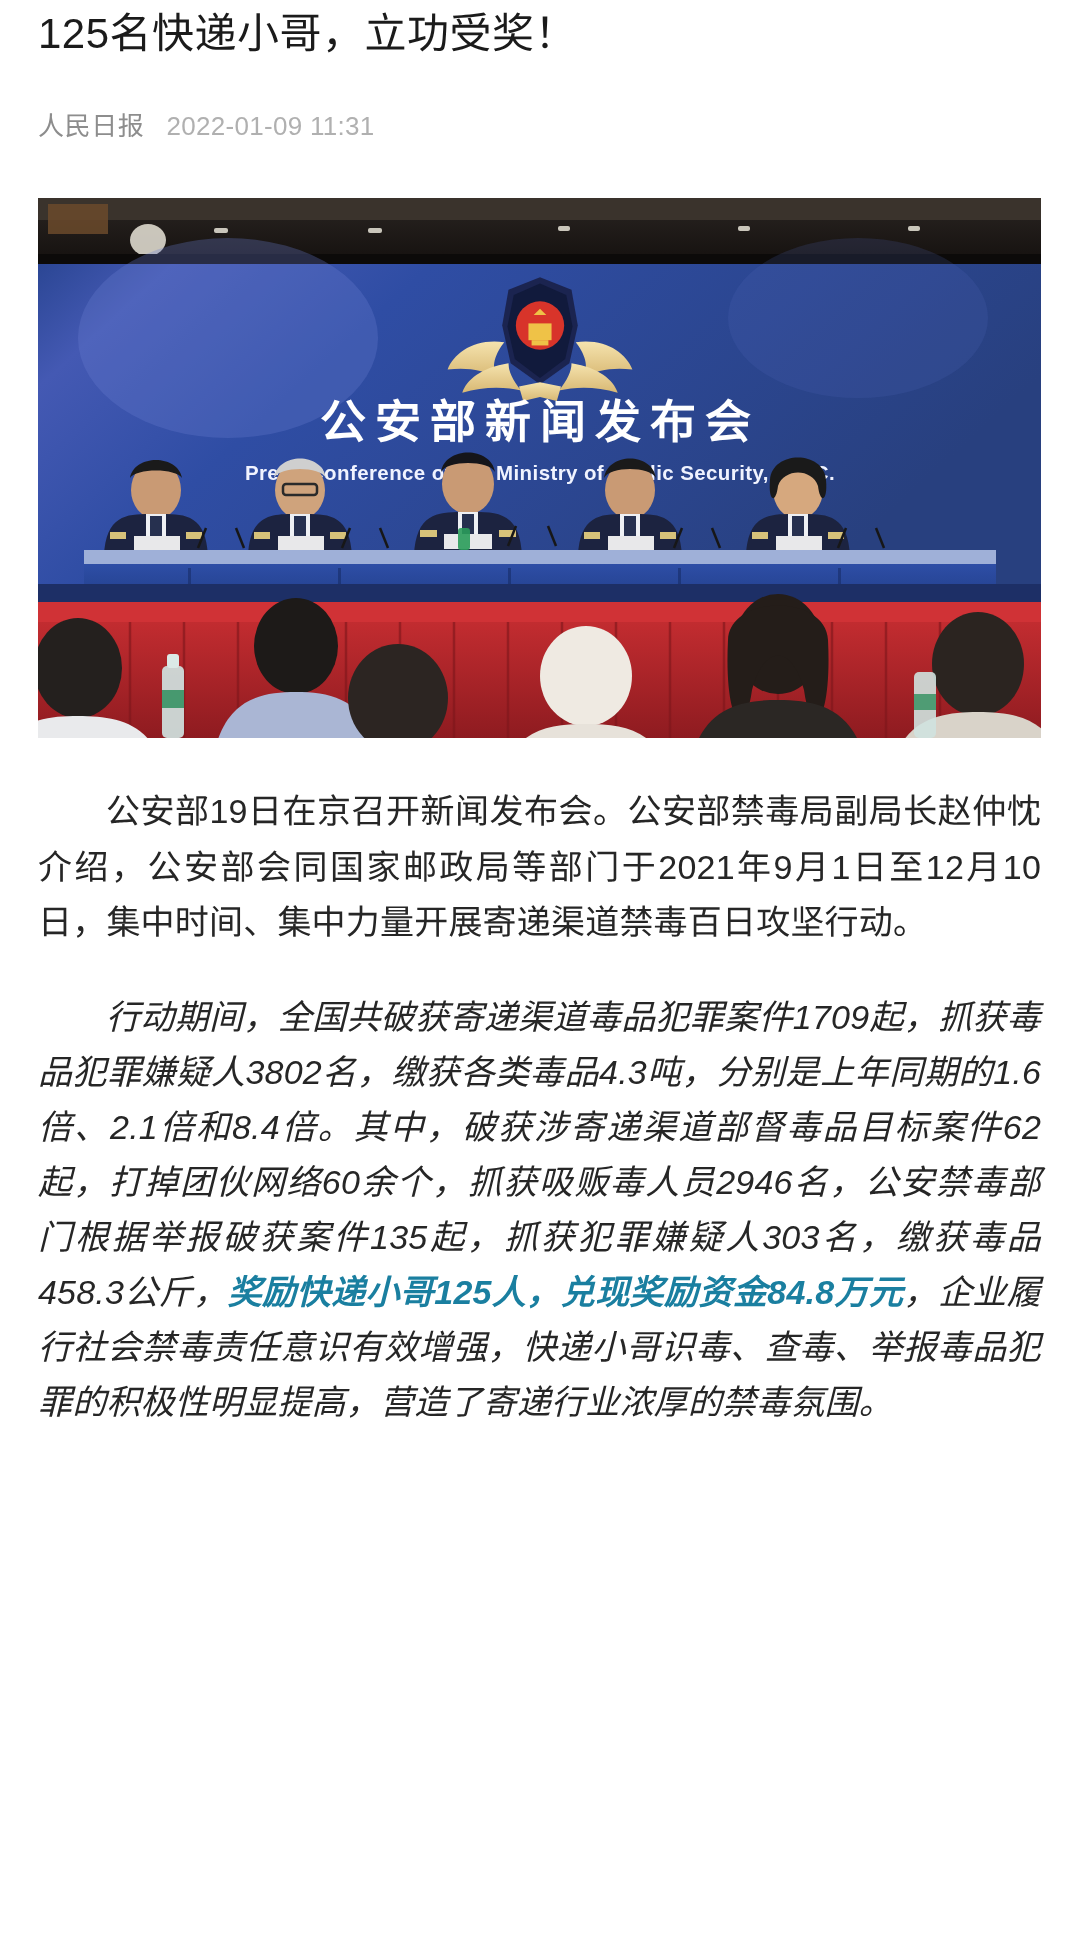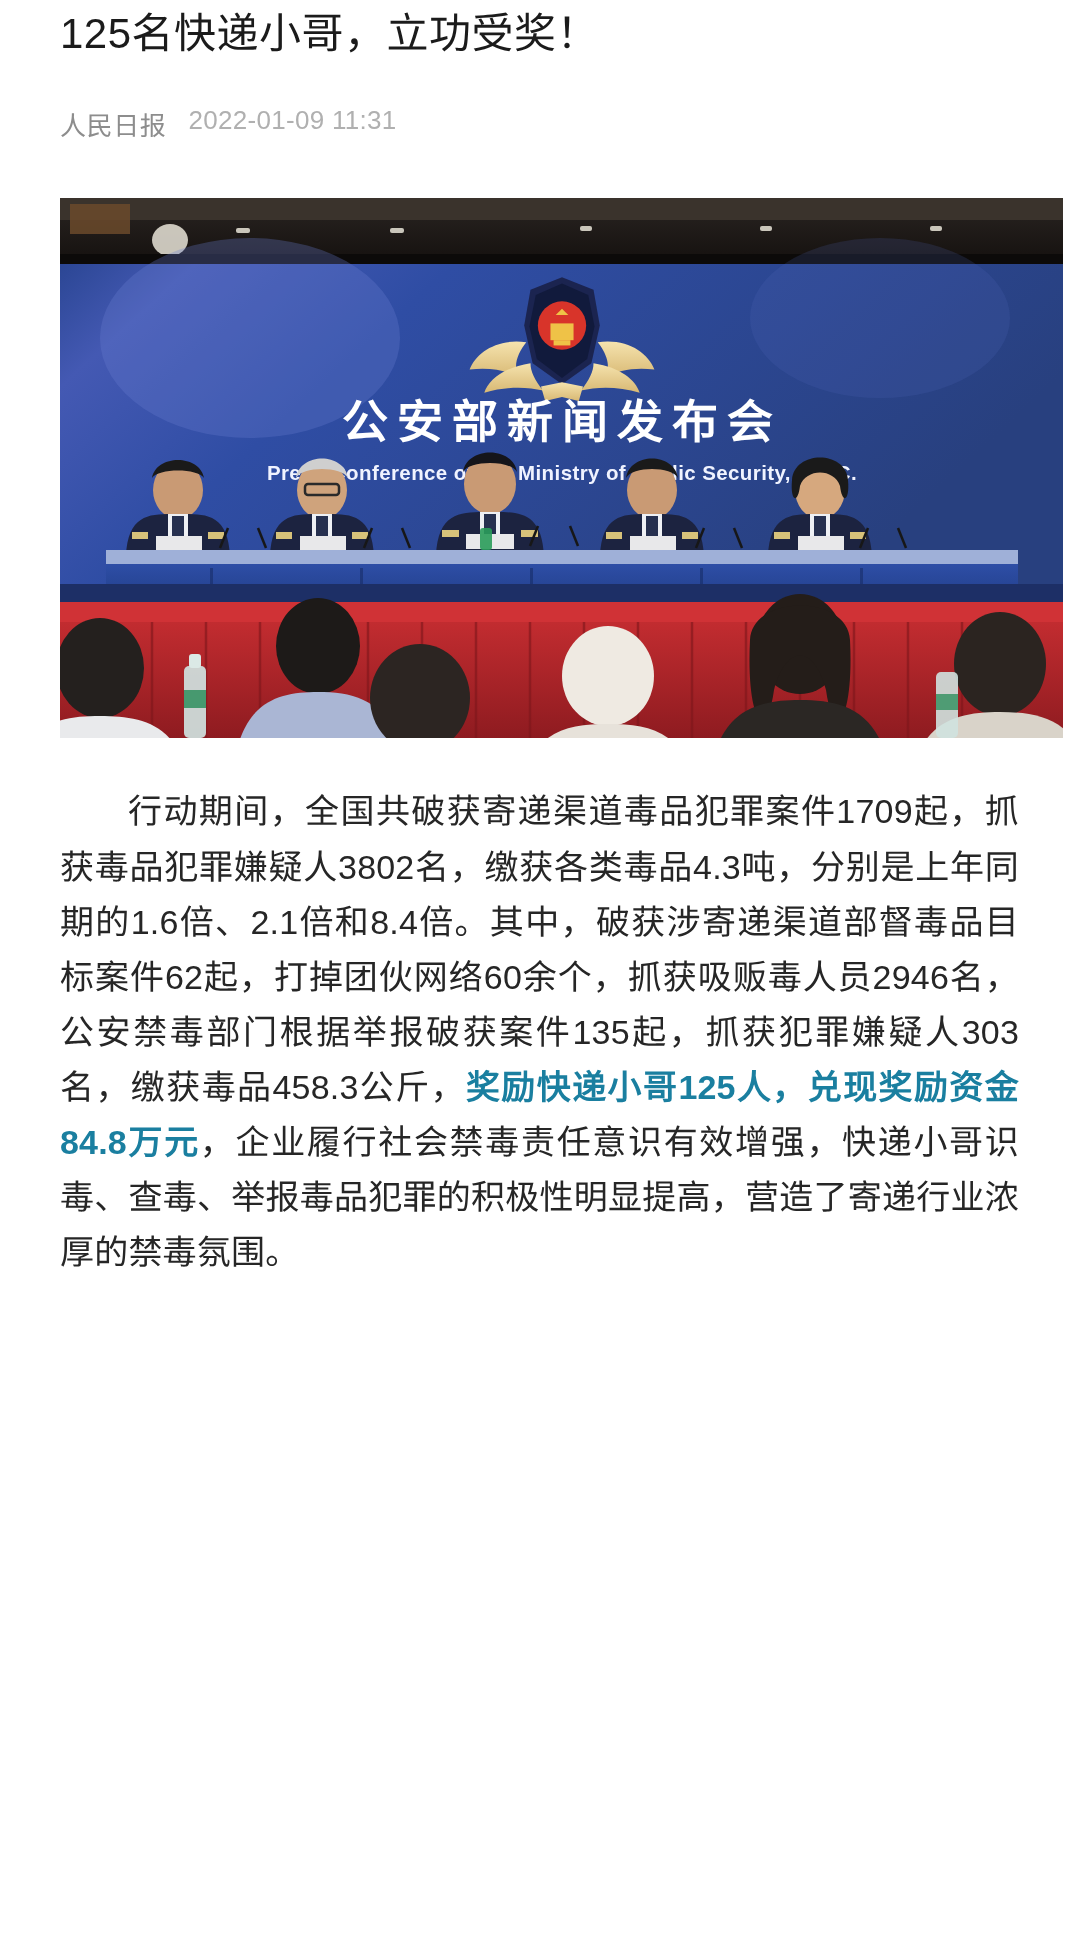--- a/index.html
+++ b/index.html
@@ -5,35 +5,35 @@
 <style>
   * { margin:0; padding:0; box-sizing:border-box; }
   html, body {
     width:1079px;
     background:#ffffff;
     font-family:"Liberation Sans","DejaVu Sans",sans-serif;
     -webkit-font-smoothing:antialiased;
   }
   body { padding:0 0 40px 0; }
 
-  .article { width:1079px; padding:0 60px; }
+  .article { width:1079px; padding:0 38px; }
 
   .headline {
     font-size:42px;
     line-height:1.32;
     color:#1b1b1b;
     font-weight:400;
     letter-spacing:0.5px;
     padding-top:6px;
   }
 
   .byline {
     margin-top:44px;
     display:flex;
-    align-items:flex-start;
+    align-items:flex-end;
     gap:22px;
     font-size:26px;
     color:#9a9a9a;
     letter-spacing:0.6px;
   }
   .byline .source { color:#8d8d8d; }
   .byline .time { color:#b0b0b0; letter-spacing:0.3px; }
 
   
   .figure {
@@ -50,21 +50,21 @@
   .body { margin-top:46px; }
   .para {
     font-size:34px;
     line-height:1.62;
     color:#262626;
     text-indent:2em;
     margin-bottom:40px;
     text-align:justify;
     letter-spacing:0.2px;
   }
-  .para:last-child { margin-bottom:0; }
+  .para:last-child { margin-bottom:0;font-style:italic; }
   .hl {
     color:#1a7fa0;
     font-weight:700;
   }
 </style>
 </head>
 <body>
 
 <div class="article">
 
@@ -275,16 +275,17 @@
           <rect x="124" y="492" width="22" height="18" fill="#2f8f5e" opacity="0.85"></rect>
           <rect x="129" y="456" width="12" height="14" rx="3" fill="#dbe9e6"></rect>
           <rect x="876" y="474" width="22" height="66" rx="5" fill="#cfe2df" opacity="0.9"></rect>
           <rect x="876" y="496" width="22" height="16" fill="#2f8f5e" opacity="0.8"></rect>
         </g>
       </g>
     </svg>
   </div>
 
   <div class="body">
+      <p class="para"><span>公安部19日在京召开新闻发布会。公安部禁毒局副局长赵仲忱介绍，公安部会同国家邮政局等部门于2021年9月1日至12月10日，集中时间、集中力量开展寄递渠道禁毒百日攻坚行动。</span></p>
       <p class="para"><span>行动期间，全国共破获寄递渠道毒品犯罪案件1709起，抓获毒品犯罪嫌疑人3802名，缴获各类毒品4.3吨，分别是上年同期的1.6倍、2.1倍和8.4倍。其中，破获涉寄递渠道部督毒品目标案件62起，打掉团伙网络60余个，抓获吸贩毒人员2946名，公安禁毒部门根据举报破获案件135起，抓获犯罪嫌疑人303名，缴获毒品458.3公斤，</span><span class="hl">奖励快递小哥125人，兑现奖励资金84.8万元</span><span>，企业履行社会禁毒责任意识有效增强，快递小哥识毒、查毒、举报毒品犯罪的积极性明显提高，营造了寄递行业浓厚的禁毒氛围。</span></p>
     </div>
 
 </div>
 
 </body></html>

